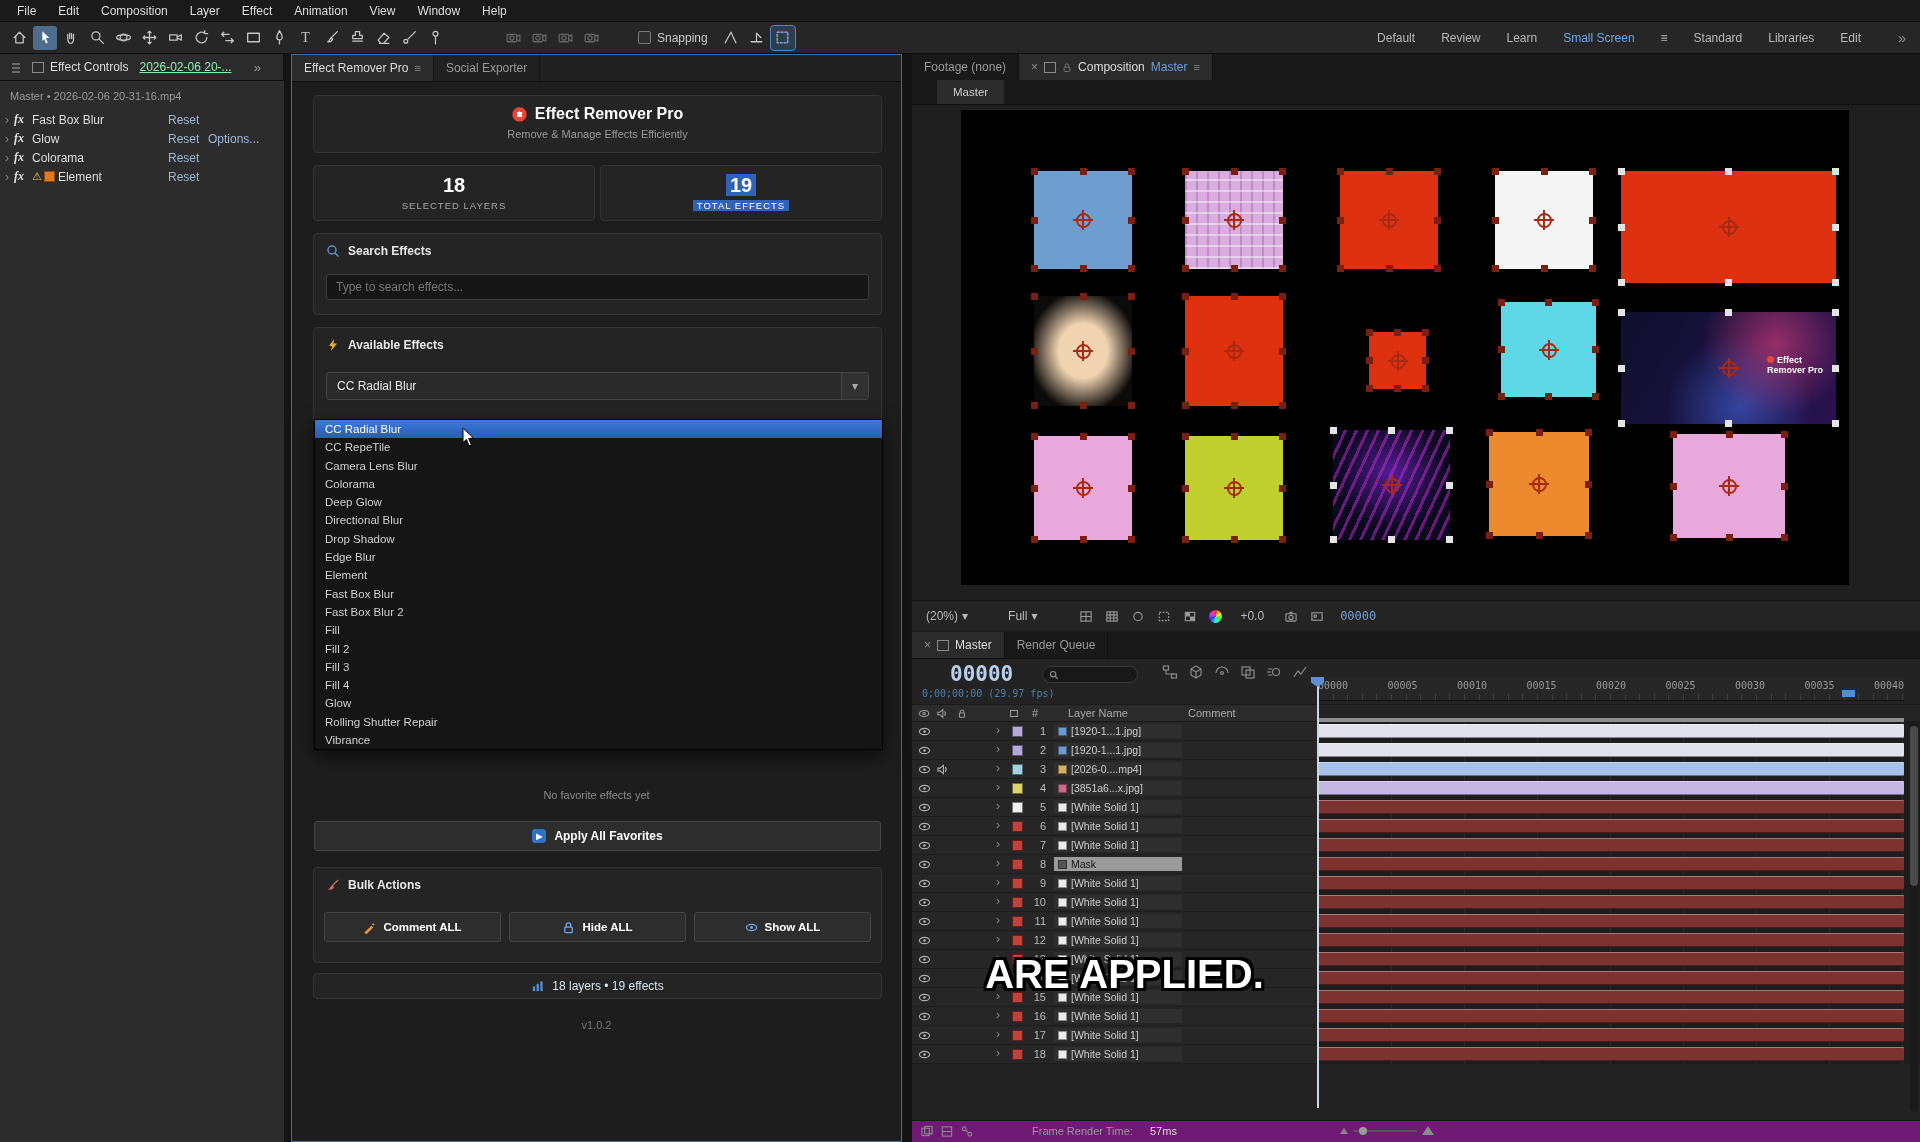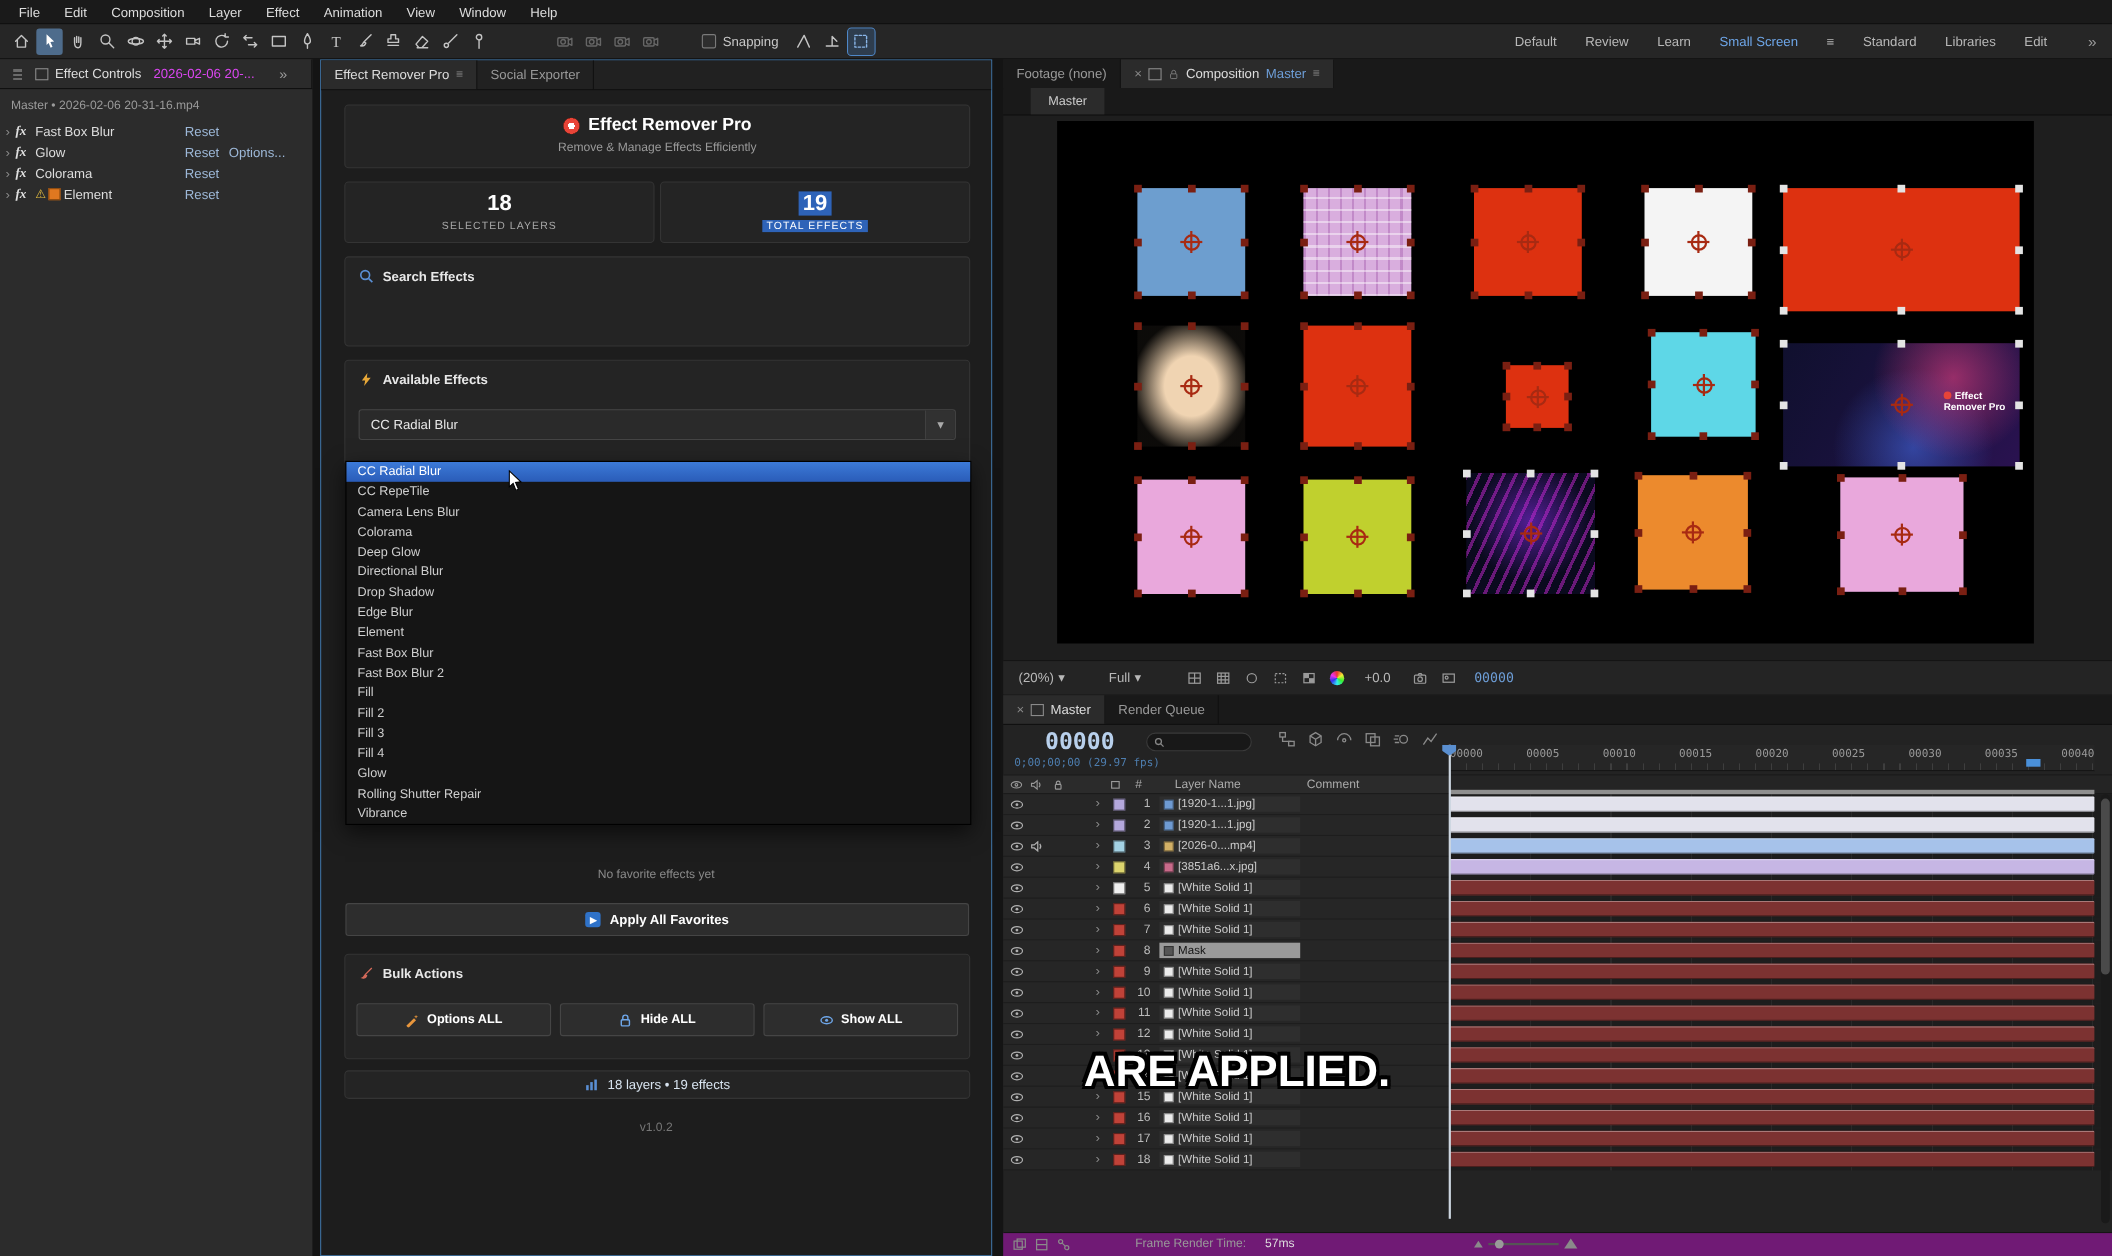--- a/index.html
+++ b/index.html
@@ -39,21 +39,21 @@
   .tab.active{background:#2b2b2b;color:#ddd;}
   .tab .ham{color:#8a8a8a;font-size:11px;}
   .tab .closex{color:#8a8a8a;}
   .tab .bluename{color:#6e9fd9;}
   .mini-sq{width:10px;height:9px;border:1px solid #8a8a8a;display:inline-block;}
 
   
   .ec{left:0;top:54px;width:284px;height:1088px;background:#2c2c2c;}
   .ec .tabbar{background:#282828;}
   .ec-grip{width:8px;height:12px;margin-right:6px;background:repeating-linear-gradient(0deg,#6a6a6a 0 2px,transparent 2px 4px);}
-  .ec-file{color:#d946ef;margin-left:5px;}
+  .ec-file{color:#86efac;text-decoration:underline;margin-left:5px;}
   .ec-more{margin-left:auto;padding-right:10px;color:#999;font-size:13px;display:flex;align-items:center;}
   .ec-master{position:absolute;left:10px;top:36px;color:#9a9a9a;font-size:11px;}
   .ec-rows{position:absolute;left:0;top:56px;right:0;}
   .ec-row{position:relative;height:19px;display:flex;align-items:center;}
   .ec-row .chev{color:#8a8a8a;width:14px;text-align:center;}
   .fxbadge{font-family:"Liberation Serif",serif;font-style:italic;font-weight:bold;color:#e0e0e0;width:18px;font-size:12px;}
   .ec-name{color:#ddd;font-size:12px;}
   .ec-reset{position:absolute;left:168px;color:#9db8d8;}
   .ec-opts{position:absolute;left:208px;color:#9db8d8;}
   .warnwrap{display:flex;align-items:center;gap:2px;margin-right:3px;}
@@ -447,20 +447,21 @@
       </div>
 
     <div class="card p-search">
       <div class="sec-head">
         <svg viewBox="0 0 14 14">
             <circle cx="6" cy="6" r="4" stroke="#5a8fd4" fill="none" stroke-width="1.5"></circle>
             <path d="M9 9l3.5 3.5" stroke="#5a8fd4" stroke-width="1.5"></path>
           </svg>
         <span>Search Effects</span>
       </div>
+      <input class="p-input" type="text" placeholder="Type to search effects..." style="">
     </div>
 
     <div class="card p-avail">
       <div class="sec-head">
         <svg viewBox="0 0 14 14">
             <path d="M8 1L3 8h3l-1 5 6-7.5H7.5z" fill="#e8a838" stroke="none"></path>
           </svg>
         <span>Available Effects</span>
       </div>
       <div class="selectbox">
@@ -510,21 +511,21 @@
         <span>Bulk Actions</span>
       </div>
       <div class="bulk-row">
 
       <div class="bulk-btn b-remove">
             <svg class="ic ic-remove" viewBox="0 0 14 14">
               <path d="M1.5 12.5l7.5-7.5 2 2-7.5 7.5z" fill="#e8963c" stroke="none"></path>
               <path d="M11 1.5l.5 1.5L13 3.5l-1.5.5-.5 1.5-.5-1.5L9 3.5l1.5-.5z" fill="#e8963c" stroke="none"></path>
             </svg>
 
-            <span>Options ALL</span>
+            <span>Comment ALL</span>
           </div>
           <div class="bulk-btn b-hide">
 
             <svg class="ic ic-hide" viewBox="0 0 14 14">
               <rect x="3" y="6.5" width="8" height="6" rx="1" stroke="#6ea6e8"></rect>
               <path d="M4.5 6.5V4.5a2.5 2.5 0 0 1 5 0v2" stroke="#6ea6e8"></path>
             </svg>
 
             <span>Hide ALL</span>
           </div>

